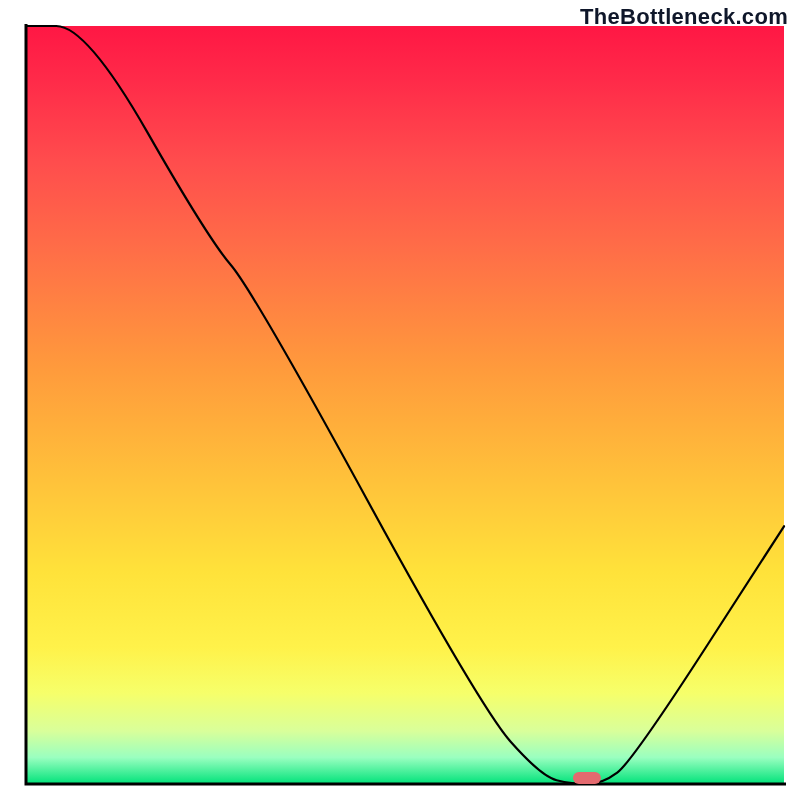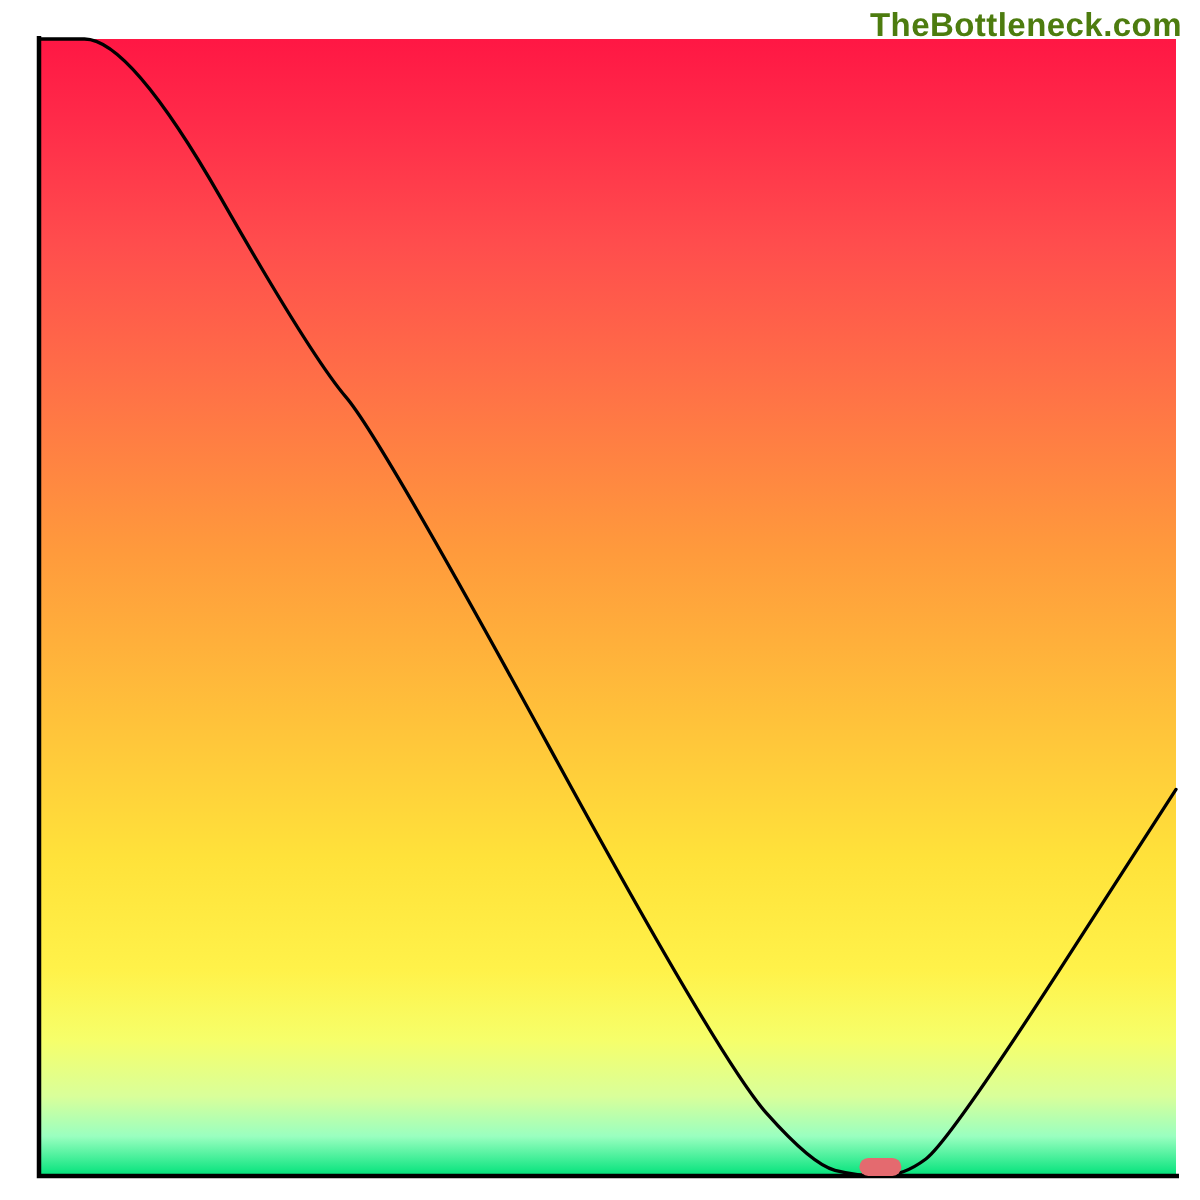--- a/index.html
+++ b/index.html
@@ -14,21 +14,21 @@
     position: relative;
     width: 800px;
     height: 800px;
   }
   .watermark {
     position: absolute;
     top: 4px;
     right: 12px;
     font-size: 22px;
     font-weight: 600;
-    color: #4d7c0f;
+    color: #0f172a;
     letter-spacing: 0.3px;
   }
   svg {
     position: absolute;
     top: 0;
     left: 0;
   }
 </style>
 </head>
 <body>

